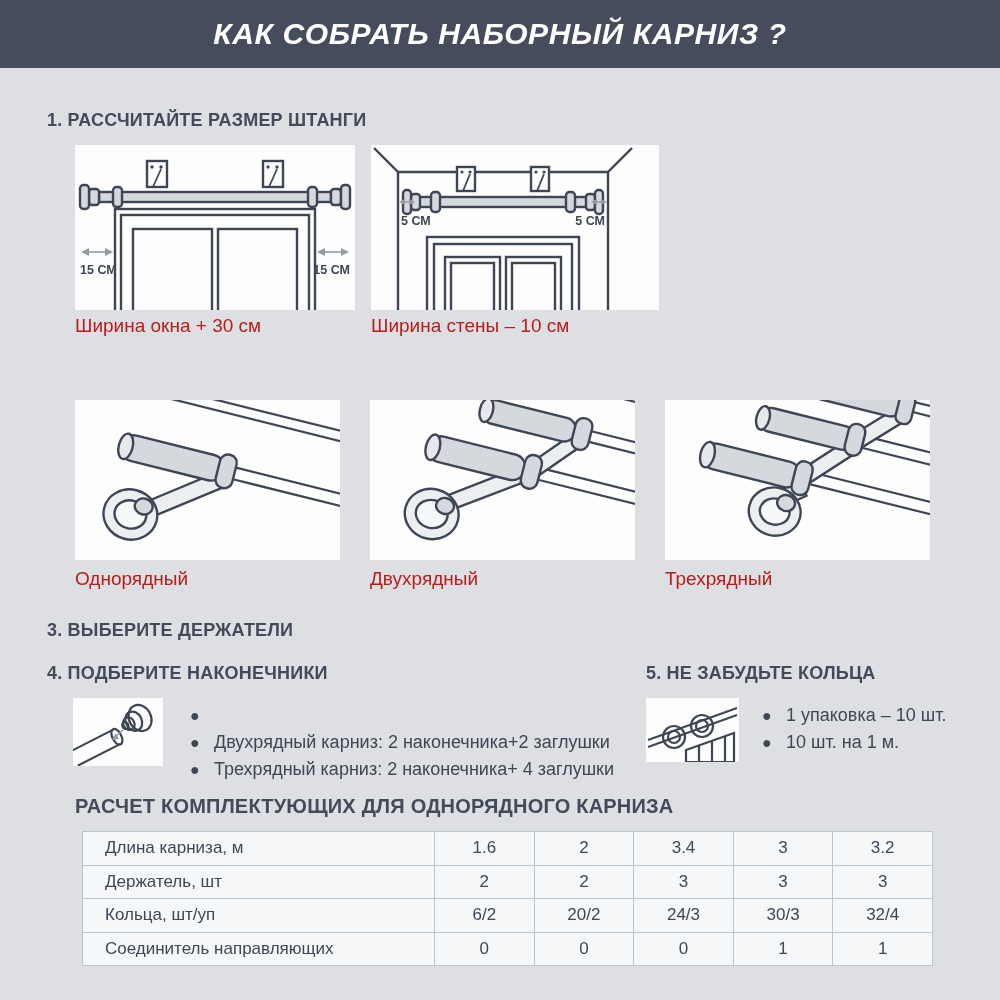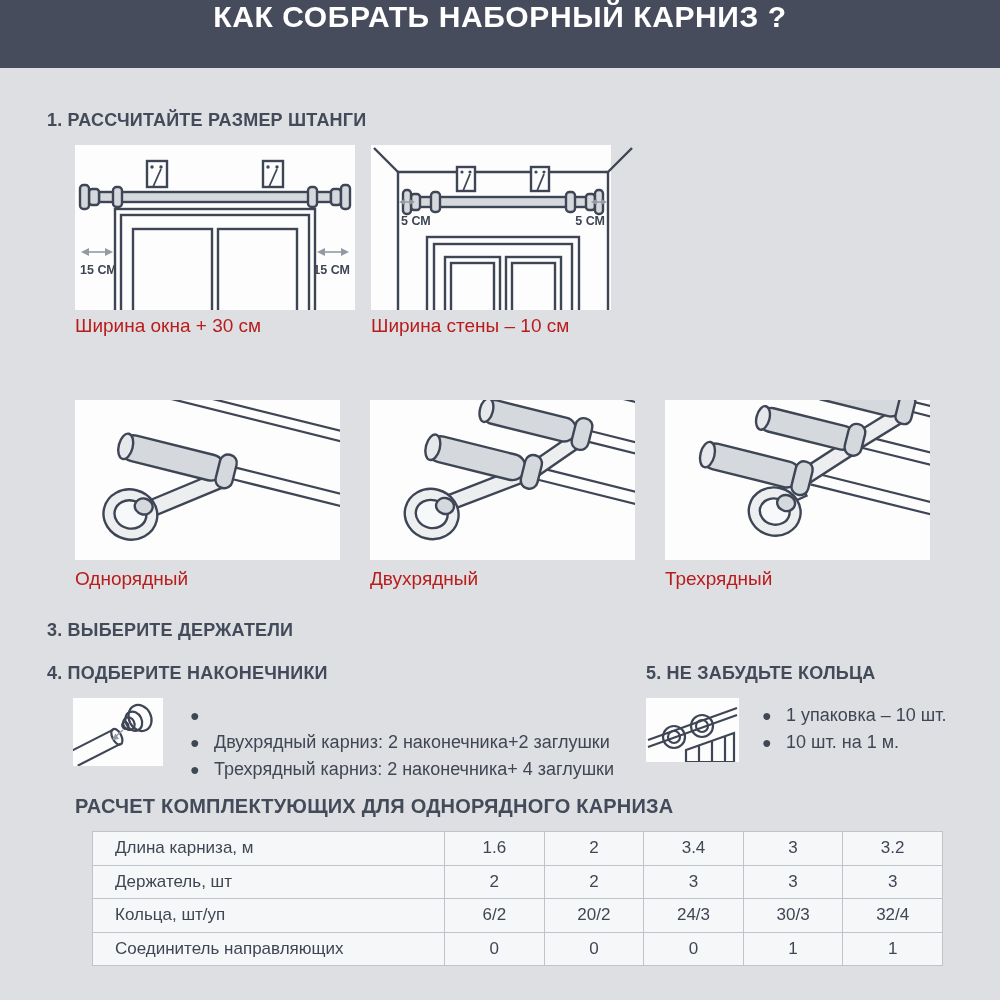--- a/index.html
+++ b/index.html
@@ -1,32 +1,32 @@
 <!DOCTYPE html>
 <html><head>
 <meta charset="utf-8">
 <style>
   html,body{margin:0;padding:0;}
   body{width:1000px;height:1000px;overflow:hidden;background:#dddfe2;
        font-family:"Liberation Sans", sans-serif;color:#3f4654;}
   .page{position:relative;width:1000px;height:1000px;background:#dddfe2;}
   .hdr{position:absolute;left:0;top:0;width:1000px;height:68px;background:#464c5b;
-       display:flex;justify-content:center;}
+       display:flex;align-items:center;justify-content:center;font-style:italic;}
   .hdr h1{margin:0;color:#ffffff;font-size:30px;font-weight:bold;letter-spacing:.6px;}
   .shead{position:absolute;font-size:18px;font-weight:bold;letter-spacing:.2px;color:#434a59;white-space:nowrap;}
   .panel{position:absolute;background:#fdfdfd;}
   .panel svg{display:block;}
   .caption{position:absolute;font-size:19px;color:#b91c1c;white-space:nowrap;}
   .bullets{position:absolute;}
   .bullet{display:flex;align-items:baseline;font-size:18px;color:#3f4654;}
   .bullet .dot{width:24px;font-size:16px;flex:0 0 24px;text-align:left;}
   .b28 .bullet{line-height:27px;}
   .b26 .bullet{line-height:26px;}
   .ttitle{position:absolute;font-size:20px;font-weight:bold;letter-spacing:.2px;color:#434a59;white-space:nowrap;}
-  .ctable{position:absolute;left:92px;top:831px;width:850px;display:grid;
+  .ctable{position:absolute;left:82px;top:831px;width:850px;display:grid;
           grid-template-columns:352px repeat(5,1fr);grid-auto-rows:33.5px;
           border-right:1px solid #bfc4ca;border-bottom:1px solid #bfc4ca;background:#f6f7f8;}
   .tcell{border-left:1px solid #bfc4ca;border-top:1px solid #bfc4ca;background:#f6f7f8;
          display:flex;align-items:center;font-size:17px;color:#3f4654;}
   .tlabel{padding-left:22px;}
   .tval{justify-content:center;}
   svg text{font-family:"Liberation Sans", sans-serif;}
 </style>
 </head>
 <body>
@@ -80,21 +80,21 @@
         <path d="M38,107 l-8,-4 v8 z" stroke="none"></path>
         <line x1="248" y1="107" x2="268" y2="107"></line>
         <path d="M242,107 l8,-4 v8 z" stroke="none"></path>
         <path d="M274,107 l-8,-4 v8 z" stroke="none"></path>
       </g>
       <text x="5" y="129" font-size="12.5" font-weight="bold" fill="#3e4554">15 СМ</text>
       <text x="275" y="129" text-anchor="end" font-size="12.5" font-weight="bold" fill="#3e4554">15 СМ</text>
     </svg>
   </div>
 
-  <div class="panel" style="left:371px;top:145px;width:240px;height:165px">
+  <div class="panel" style="left:371px;top:145px;width:288px;height:165px">
     <svg width="264" height="165" viewBox="0 0 264 165">
       <g fill="none" stroke="#3e4554" stroke-width="2.4">
         <line x1="3" y1="3" x2="27" y2="27"></line>
         <line x1="261" y1="3" x2="237" y2="27"></line>
         <line x1="27" y1="27" x2="237" y2="27"></line>
         <line x1="27" y1="27" x2="27" y2="165"></line>
         <line x1="237" y1="27" x2="237" y2="165"></line>
         <rect x="56" y="92" width="152" height="80"></rect>
         <rect x="63" y="99" width="138" height="73"></rect>
         <rect x="74" y="112" width="55" height="60"></rect>

